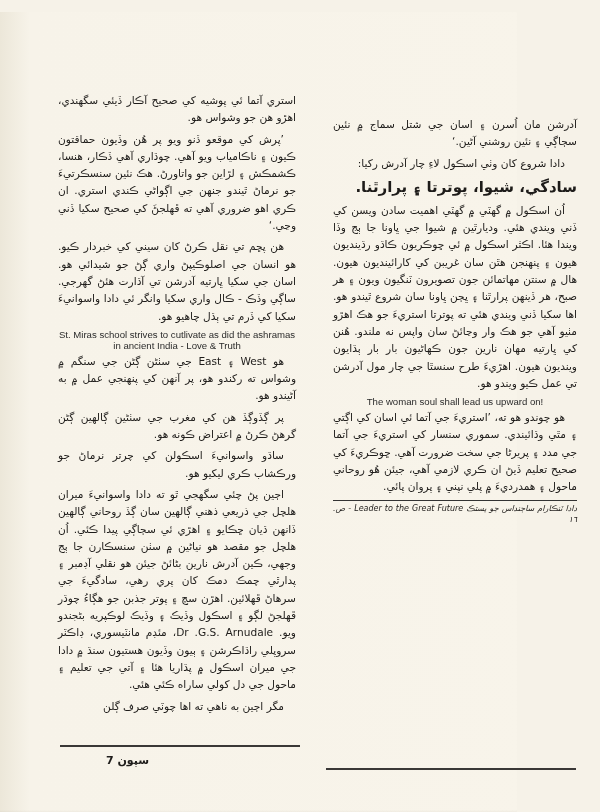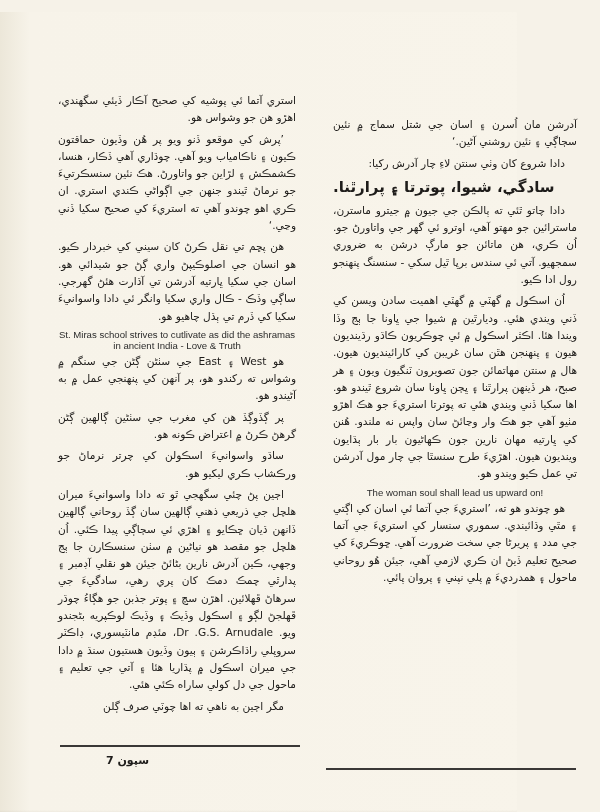--- a/index.html
+++ b/index.html
@@ -24,21 +24,21 @@
     text-align: justify;
     font-size: 10.6px;
     line-height: 17.3px;
   }
   .col-left { left: 58px; width: 238px; top: 80px; }
   .col-right { left: 333px; width: 244px; top: 104px; }
   .col p { margin: 0 0 4px 0; text-indent: 12px; }
   .col p.noindent { text-indent: 0; }
   .heading {
     font-weight: bold; font-size: 15px; line-height: 22px;
-    text-align: left; margin: 2px 0 4px 0;
+    text-align: right; margin: 2px 0 4px 0;
   }
   .en-caption {
     direction: ltr; text-align: center;
     font-family: "Liberation Sans", sans-serif;
     font-size: 9.6px; line-height: 11px; color: #2b2b2b;
     margin: 4px 0 2px 0;
   }
   .footnote {
     border-top: 1px solid #333;
     margin-top: 3px; padding-top: 2px;
@@ -55,38 +55,38 @@
     direction: rtl; font-weight: bold; font-size: 11px; margin-left: 32px;
   }
 </style>
 </head>
 <body>
 
 <div class="page">
 
   <div class="col col-left">
     <p class="noindent">استري آتما ئي پوشيه کي صحيح آڪار ڏيئي سگهندي، اهڙو هن جو وشواس هو.</p>
-    <p>’پرش کي موقعو ڏنو ويو پر هُن وڏيون حماقتون ڪيون ۽ ناڪامياب ويو آهي. چوڌاري آهي ڏڪار، هنسا، ڪشمڪش ۽ لڙاين جو واتاورڻ. هڪ نئين سنسڪرتيءَ جو نرماڻ ٿيندو جنهن جي اڳواڻي ڪندي استري. ان ڪري اهو چوندو آهي ته استريءَ کي صحيح سکيا ڏني وڃي.‘</p>
+    <p>’پرش کي موقعو ڏنو ويو پر هُن وڏيون حماقتون ڪيون ۽ ناڪامياب ويو آهي. چوڌاري آهي ڏڪار، هنسا، ڪشمڪش ۽ لڙاين جو واتاورڻ. هڪ نئين سنسڪرتيءَ جو نرماڻ ٿيندو جنهن جي اڳواڻي ڪندي استري. ان ڪري اهو ضروري آهي ته ڦهلجڻَ کي صحيح سکيا ڏني وڃي.‘</p>
     <p>هن پڇم تي نقل ڪرڻ کان سيني کي خبردار ڪيو. هو انسان جي اصلوڪيپڻ واري ڳڻ جو شيدائي هو. اسان جي سکيا ڀارتيه آدرشن تي آڌارت هئڻ گهرجي. ساڳي وڏڪ - ڪال واري سکيا وانگر ئي دادا واسوانيءَ سکيا کي ڏرم تي ٻڌل چاهيو هو.</p>
     <div class="en-caption">St. Miras school strives to cutlivate as did the ashramas in ancient India - Love &amp; Truth</div>
     <p>هو West ۽ East جي سٺڻن ڳڻن جي سنگم ۾ وشواس ته رکندو هو، پر آنهن کي پنهنجي عمل ۾ به آڻيندو هو.</p>
     <p>پر ڳڏوڳڏ هن کي مغرب جي سٺڻين ڳالهين ڳڻن گرهڻ ڪرڻ ۾ اعتراض ڪونه هو.</p>
     <p>ساڌو واسوانيءَ اسڪولن کي چرتر نرماڻ جو ورڪشاب ڪري ليکيو هو.</p>
     <p>اڄين پڻ چئي سگهجي ٿو ته دادا واسوانيءَ ميران هلچل جي ذريعي ذهني ڳالهين سان ڳڏ روحاني ڳالهين ڏانهن ڌيان ڇڪايو ۽ اهڙي ئي سڄاڳي پيدا ڪئي. اُن هلچل جو مقصد هو نياڻين ۾ سٺن سنسڪارن جا ٻج وجهي، ڪين آدرش نارين بڻائڻ جيئن هو نقلي آڊمبر ۽ پدارٿي چمڪ دمڪ کان پري رهي، سادگيءَ جي سرهاڻ ڦهلائين. اهڙن سچ ۽ پوتر جذبن جو هڳاءُ چوڌر ڦهلجڻ لڳو ۽ اسڪول وڏيڪ ۽ وڏيڪ لوڪپريه بڻجندو ويو. Dr .G.S. Arnudale، مئڊم مانٽيسوري، ڊاڪٽر سروپلي راڌاڪرشن ۽ ٻيون وڏيون هستيون سنڌ ۾ دادا جي ميران اسڪول ۾ پڌاريا هئا ۽ آتي جي تعليم ۽ ماحول جي دل کولي ساراه ڪئي هئي.</p>
     <p>مگر اڄين به ناهي ته اها چوٽي صرف ڳلن</p>
   </div>
 
   <div class="col col-right">
     <p class="noindent">آدرشن مان اُسرن ۽ اسان جي شتل سماج ۾ نئين سڄاڳي ۽ نئين روشني آڻين.‘</p>
-    <p>دادا شروع کان وٺي سنتن لاءِ چار آدرش رکيا:</p>
+    <p>دادا شروع کان وٺي اسڪول لاءِ چار آدرش رکيا:</p>
     <div class="heading">سادگي، شيوا، پوترتا ۽ پرارٿنا.</div>
-    <p>دادا چاتو ٿئي ته ٻالڪن جي جيون ۾ جيترو ماسترن، ماسترائين جو مهتو آهي، اوترو ئي گهر جي واتاورڻ جو. اُن ڪري، هن ماتائن جو مارڳ درشن به ضروري سمجهيو. آتي ئي سندس برپا ٿيل سکي - سنسنگ پنهنجو رول ادا ڪيو.</p>
     <p>اُن اسڪول ۾ گهٽي ۾ گهٽي اهميت سادن ويسن کي ڏني ويندي هئي. وديارٿين ۾ شيوا جي ڀاونا جا ٻج وڏا ويندا هئا. اڪثر اسڪول ۾ ئي ڇوڪريون ڪاڌو رڌينديون هيون ۽ پنهنجن هٿن سان غريبن کي کارائينديون هيون. هال ۾ سنتن مهاتمائن جون تصويرون ٽنگيون ويون ۽ هر صبح، هر ڏينهن پرارٿنا ۽ ڀڄن ڀاونا سان شروع ٿيندو هو. اها سکيا ڏني ويندي هئي ته پوترتا استريءَ جو هڪ اهڙو مٺيو آهي جو هڪ وار وڃائڻ سان واپس نه ملندو. هُنن کي ڀارتيه مهان نارين جون ڪهاڻيون بار بار ٻڌايون وينديون هيون. اهڙيءَ طرح سنسٿا جي چار مول آدرشن تي عمل ڪيو ويندو هو.</p>
     <div class="en-caption">The woman soul shall lead us upward on!</div>
     <p>هو چوندو هو ته، ’استريءَ جي آتما ئي اسان کي اڳتي ۽ مٿي وڌائيندي. سموري سنسار کي استريءَ جي آتما جي مدد ۽ پريرڻا جي سخت ضرورت آهي. ڇوڪريءَ کي صحيح تعليم ڏيڻ ان ڪري لازمي آهي، جيئن هُو روحاني ماحول ۽ همدرديءَ ۾ پلي نپني ۽ پروان پائي.</p>
+    <div class="footnote">دادا ٽنڪارام ساڄنداس جو پستڪ Leader to the Great Future - ص. ١٦</div>
   </div>
 
   <div class="rule-left"></div>
   <div class="rule-right"></div>
 
   <div class="page-number">سپون 7</div>
 
   <div class="bottom-shadow"></div>
 </div>
 

